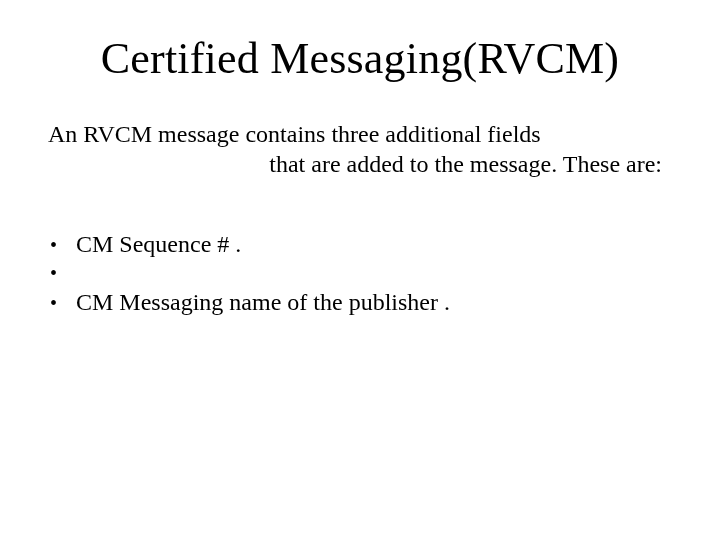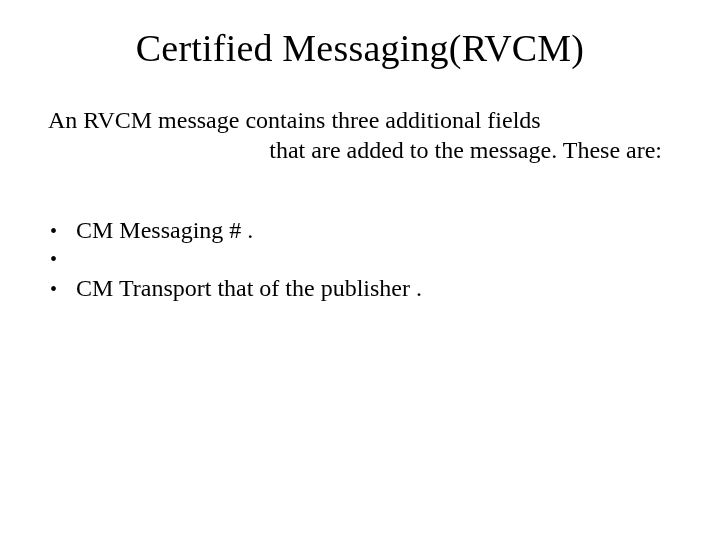--- a/index.html
+++ b/index.html
@@ -1,22 +1,22 @@
 <!DOCTYPE html>
 <html><head>
   <meta charset="utf-8">
   <style>
     * { margin: 0; padding: 0; box-sizing: border-box; }
     html, body { width: 720px; height: 540px; background: #fff; font-family: "Times New Roman", Times, serif; color: #000; }
     .slide { width: 720px; height: 540px; position: relative; }
     .title {
       text-align: center;
-      font-size: 38px;
+      font-size: 44px;
       font-weight: 400;
-      padding-top: 26px;
+      padding-top: 33px;
       letter-spacing: 0.2px;
     }
     .intro {
       font-size: 24px;
       line-height: 1.24;
       margin: 36px 58px 12px 48px;
       text-indent: 0;
     }
     .intro .line2 { display: block; padding-left: 56px; text-align: right; }
     .bullets {
@@ -46,23 +46,23 @@
   <h1 class="title">Certified Messaging(RVCM)</h1>
 
   <p class="intro">
     <span>An RVCM message contains three additional fields</span>
     <span class="line2">that are added to the message. These are:</span>
   </p>
 
   <div class="bullets">
     <div class="bullet-row">
       <span class="bullet-dot">•</span>
-      <span class="bullet-text">CM Messaging # .</span>
+      <span class="bullet-text">CM Sequence # .</span>
     </div>
     <div class="bullet-row">
       <span class="bullet-dot">•</span>
     </div>
     <div class="bullet-row">
       <span class="bullet-dot">•</span>
-      <span class="bullet-text">CM Transport that of the publisher .</span>
+      <span class="bullet-text">CM Messaging name of the publisher .</span>
     </div>
   </div>
 </div>
 
 </body></html>

